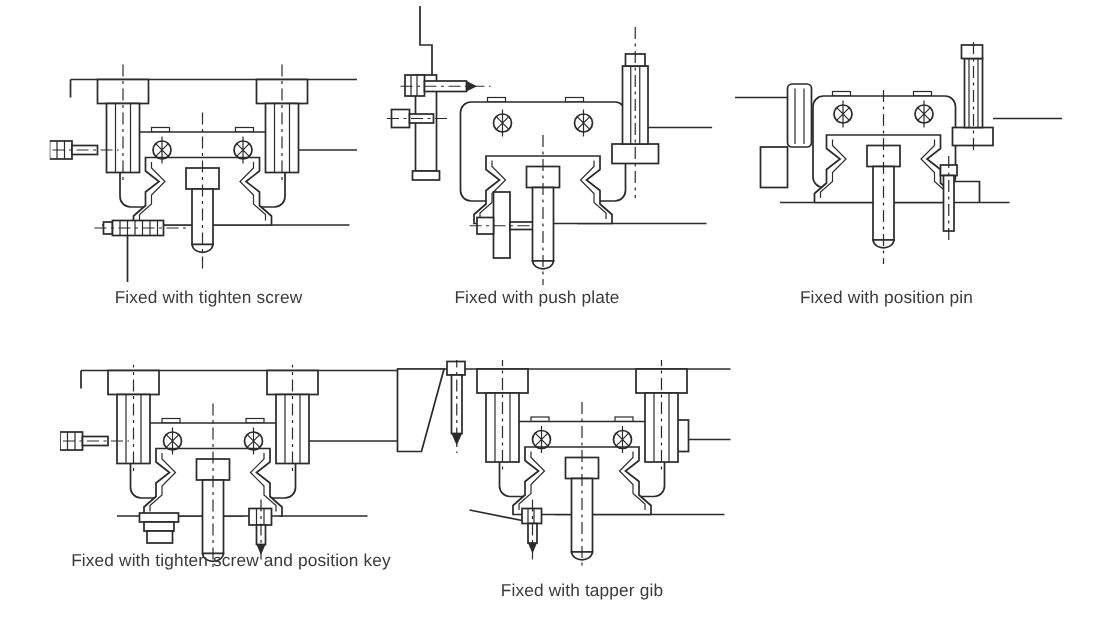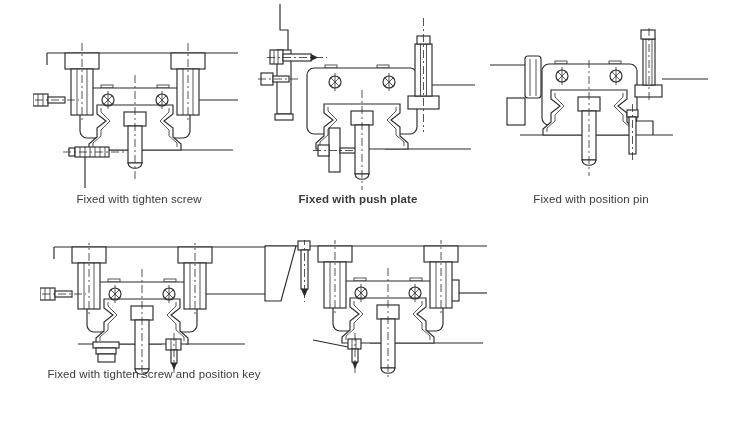--- a/index.html
+++ b/index.html
@@ -238,17 +238,18 @@
         <rect class="wfill main" x="102" y="109" width="6" height="13"></rect>
         <path class="fill" d="M102,122 H108 L105,129 Z"></path>
         <line class="dd" x1="105" y1="93" x2="105" y2="133"></line>
       </g>
       <use href="#boltL" transform="translate(138,65)"></use>
       <line class="dd" x1="138" y1="28" x2="138" y2="140"></line>
     </svg>
   </div>
 
   <div class="caption" style="left:-11px; top:193px;">Fixed with tighten screw</div>
-  <div class="caption" style="left:208px; top:193px;font-weight:bold;">Fixed with push plate</div>
+  <div class="caption" style="left:208px; top:193px;">Fixed with push plate</div>
   <div class="caption" style="left:441px; top:193px;">Fixed with position pin</div>
   <div class="caption" style="left:4px; top:368px;">Fixed with tighten screw and position key</div>
+  <div class="caption" style="left:238px; top:388px;">Fixed with tapper gib</div>
 
 </div>
 
 </body></html>

